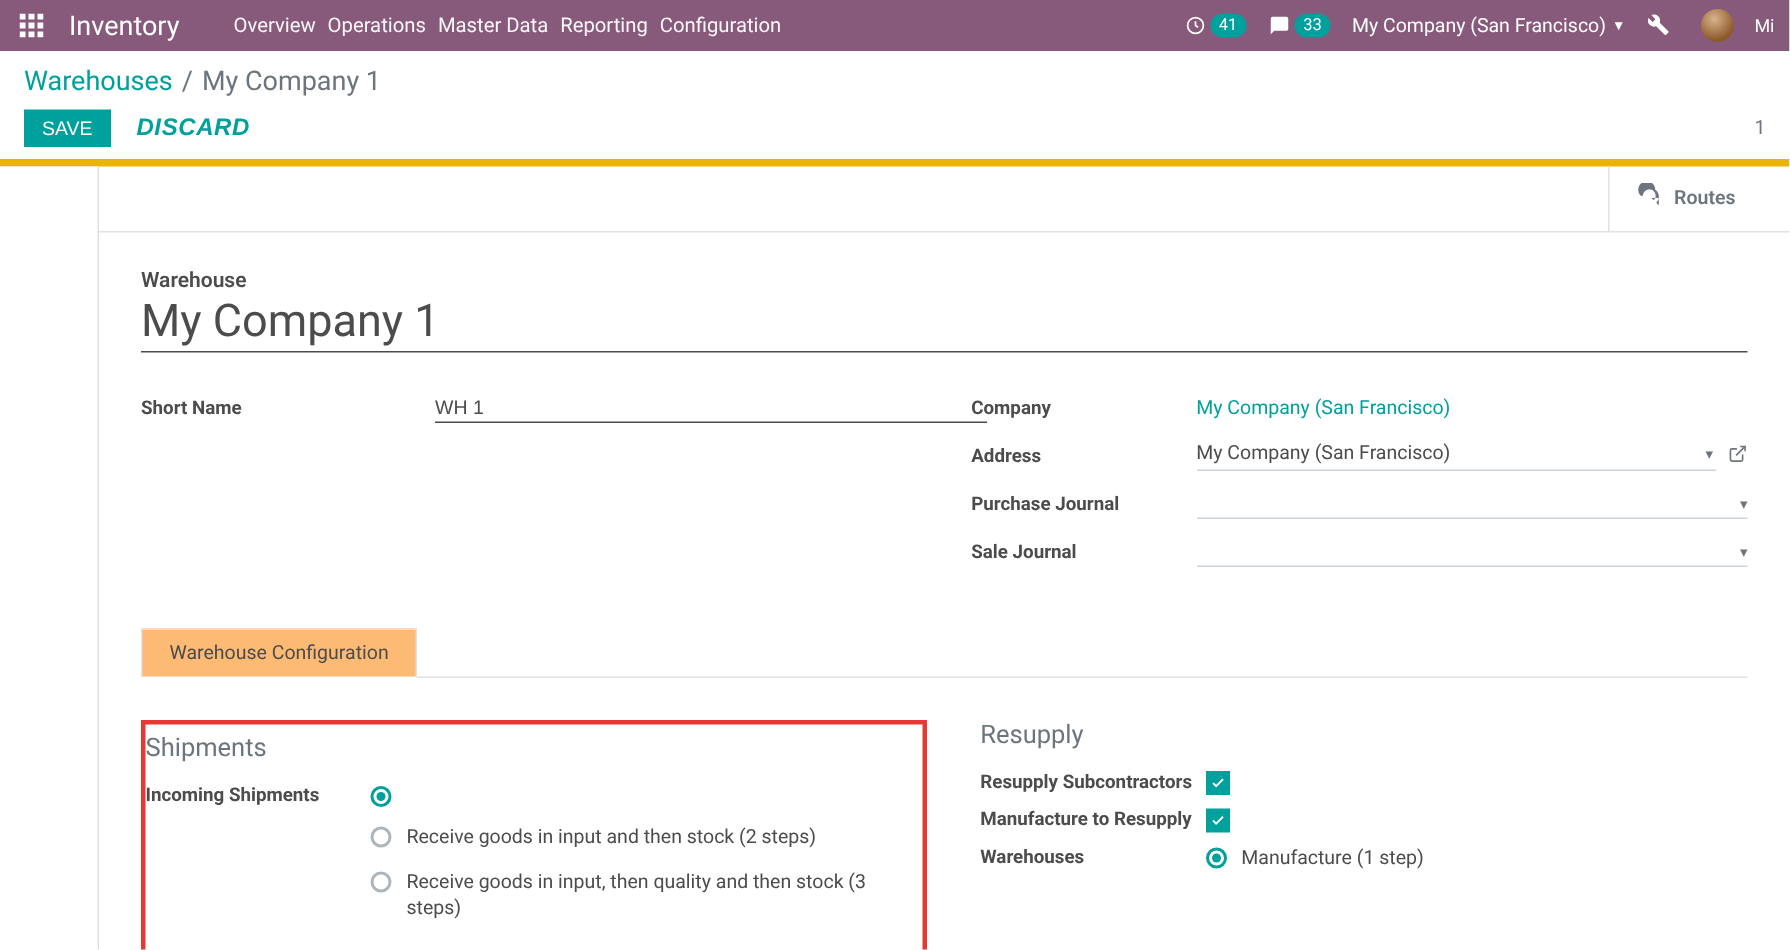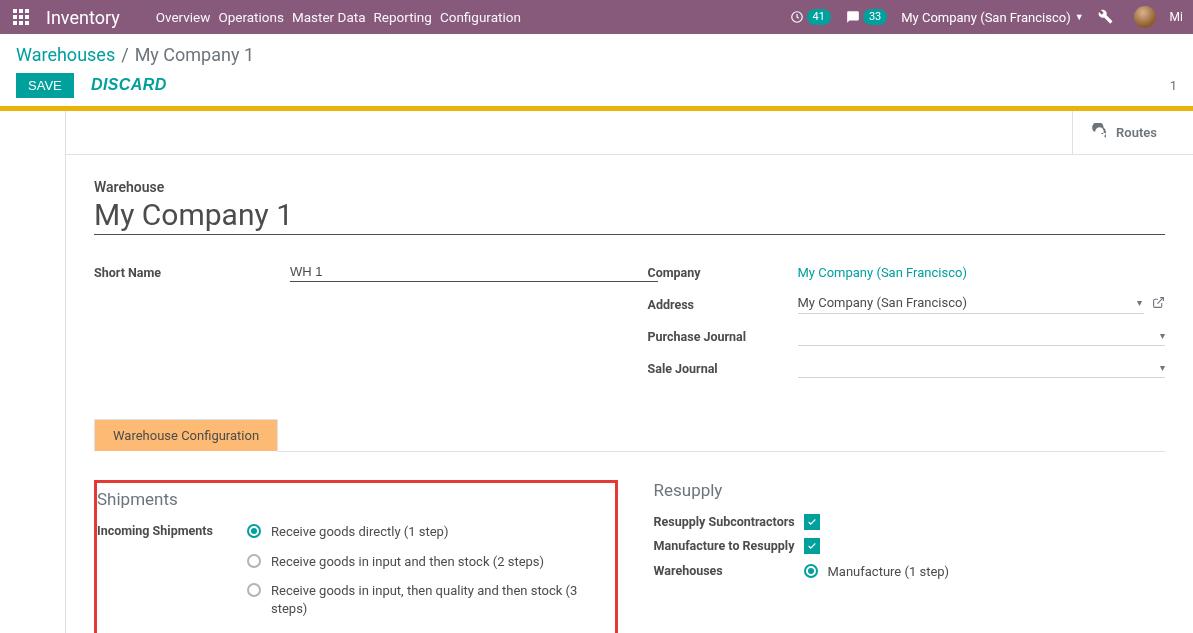--- a/index.html
+++ b/index.html
@@ -221,21 +221,20 @@
 
       <div class="tab-body">
 
         <div class="col hl-box">
           <div class="section-title">Shipments</div>
           <div class="field-row">
             <div class="flbl">Incoming Shipments</div>
             <div class="fval">
               <div class="radio-opt">
                 <span class="radio sel"></span>
-                <span>Receive goods directly (1 step)</span>
               </div>
               <div class="radio-opt">
                 <span class="radio"></span>
                 <span>Receive goods in input and then stock (2 steps)</span>
               </div>
               <div class="radio-opt">
                 <span class="radio"></span>
                 <span>Receive goods in input, then quality and then stock (3 steps)</span>
               </div>
             </div>

